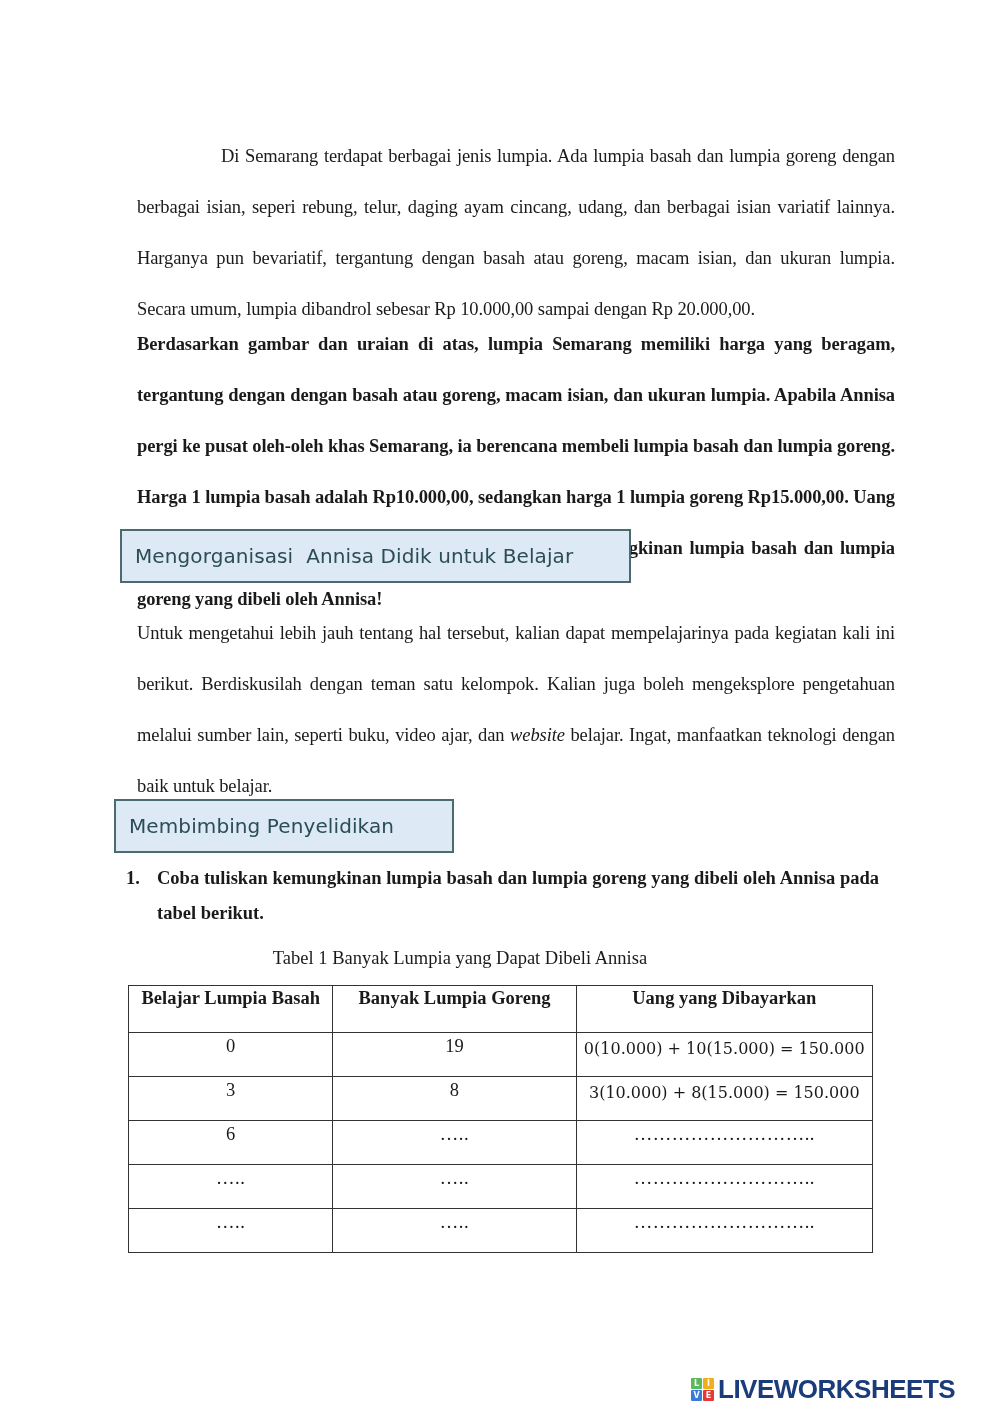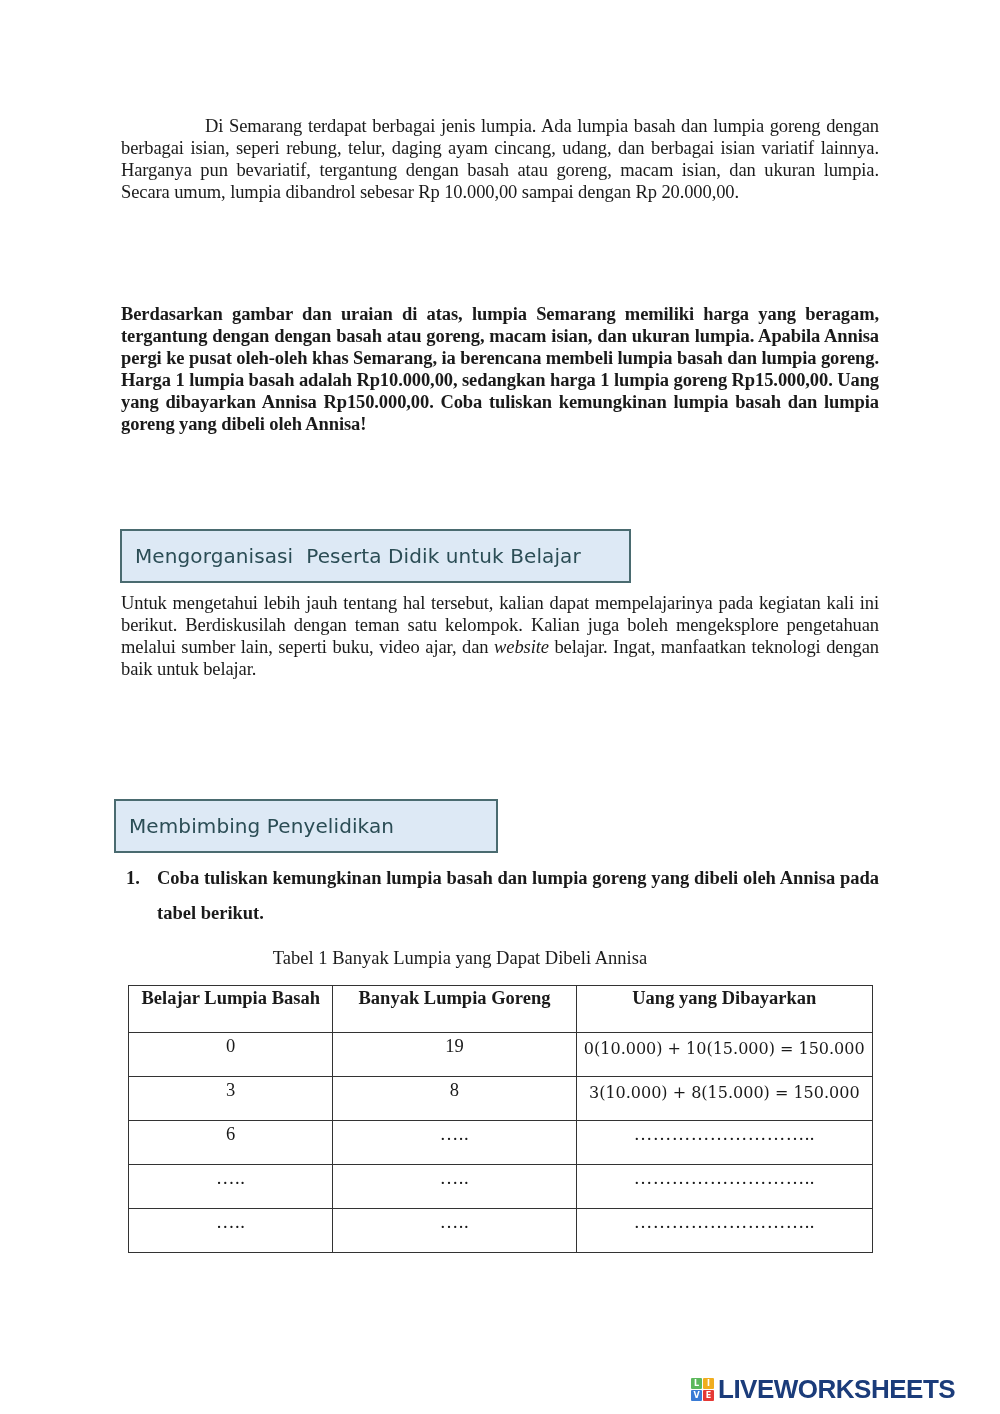--- a/index.html
+++ b/index.html
@@ -10,23 +10,23 @@
     body {
       width: 1000px;
       height: 1414px;
       position: relative;
       overflow: hidden;
       font-family: "Liberation Serif", "DejaVu Serif", serif;
       color: #1a1a1a;
     }
     .para {
       font-size: 18.5px;
-      line-height: 22px;
+      line-height: 51px;
       text-align: justify;
-      margin: 0;
+      margin: 16px;
       letter-spacing: -0.1px;
     }
     .para.indent {
       text-indent: 84px;
     }
     .p1 { position: absolute; top: 115px; left: 0; width: 758px; }
     .p2 { position: absolute; top: 303px; left: 0; width: 758px; font-weight: bold; }
     .p3 { position: absolute; top: 592px; left: 0; width: 758px; }
     .p3 em { font-style: italic; }
 
@@ -37,21 +37,21 @@
       box-sizing: border-box;
       font-family: "DejaVu Sans", "Liberation Sans", sans-serif;
       color: #2b4d55;
       font-size: 20px;
       display: flex;
       align-items: center;
       padding-left: 13px;
       letter-spacing: 0.1px;
     }
     .box1 { left: 120px; top: 529px; width: 511px; height: 54px; }
-    .box2 { left: 114px; top: 799px; width: 384px; height: 54px; }
+    .box2 { left: 114px; top: 799px; width: 340px; height: 54px; }
 
     .q1 {
       position: absolute;
       top: 861px;
       left: 121px;
       width: 758px;
       font-weight: bold;
       font-size: 18.5px;
       line-height: 35px;
     }
@@ -145,21 +145,21 @@
     }
   </style>
 </head>
 <body>
 
 <p class="para indent p1" style="position:absolute; left:121px;">Di Semarang terdapat berbagai jenis lumpia. Ada lumpia basah dan lumpia goreng dengan berbagai isian, seperi rebung, telur, daging ayam cincang, udang, dan berbagai isian variatif lainnya. Harganya pun bevariatif, tergantung dengan basah atau goreng, macam isian, dan ukuran lumpia. Secara umum, lumpia dibandrol sebesar Rp 10.000,00 sampai dengan Rp 20.000,00.</p>
 
 <p class="para p2" style="position:absolute; left:121px;">Berdasarkan gambar dan uraian di atas, lumpia Semarang memiliki harga yang beragam, tergantung dengan dengan basah atau goreng, macam isian, dan ukuran lumpia.  Apabila Annisa pergi ke pusat oleh-oleh khas Semarang, ia berencana membeli lumpia basah dan lumpia goreng. Harga 1 lumpia basah adalah  Rp10.000,00, sedangkan harga 1 lumpia goreng  Rp15.000,00. Uang yang dibayarkan Annisa Rp150.000,00. Coba tuliskan kemungkinan lumpia basah dan lumpia goreng yang dibeli oleh Annisa!</p>
 
 <div class="section-box box1">
-  <span style="white-space:pre;">Mengorganisasi  Peserta Didik untuk Belajar</span>
+  <span style="white-space:pre;">Mengorganisasi  Annisa Didik untuk Belajar</span>
 </div>
 
 <p class="para p3" style="position:absolute; left:121px;">
   <span>Untuk mengetahui lebih jauh tentang hal tersebut, kalian dapat mempelajarinya pada kegiatan kali ini berikut. Berdiskusilah dengan teman satu kelompok. Kalian juga boleh mengeksplore pengetahuan melalui sumber lain, seperti buku, video ajar, dan </span><em>website</em><span> belajar. Ingat, manfaatkan teknologi dengan baik untuk belajar.</span>
 </p>
 
 <div class="section-box box2">
   <span>Membimbing Penyelidikan</span>
 </div>
 

